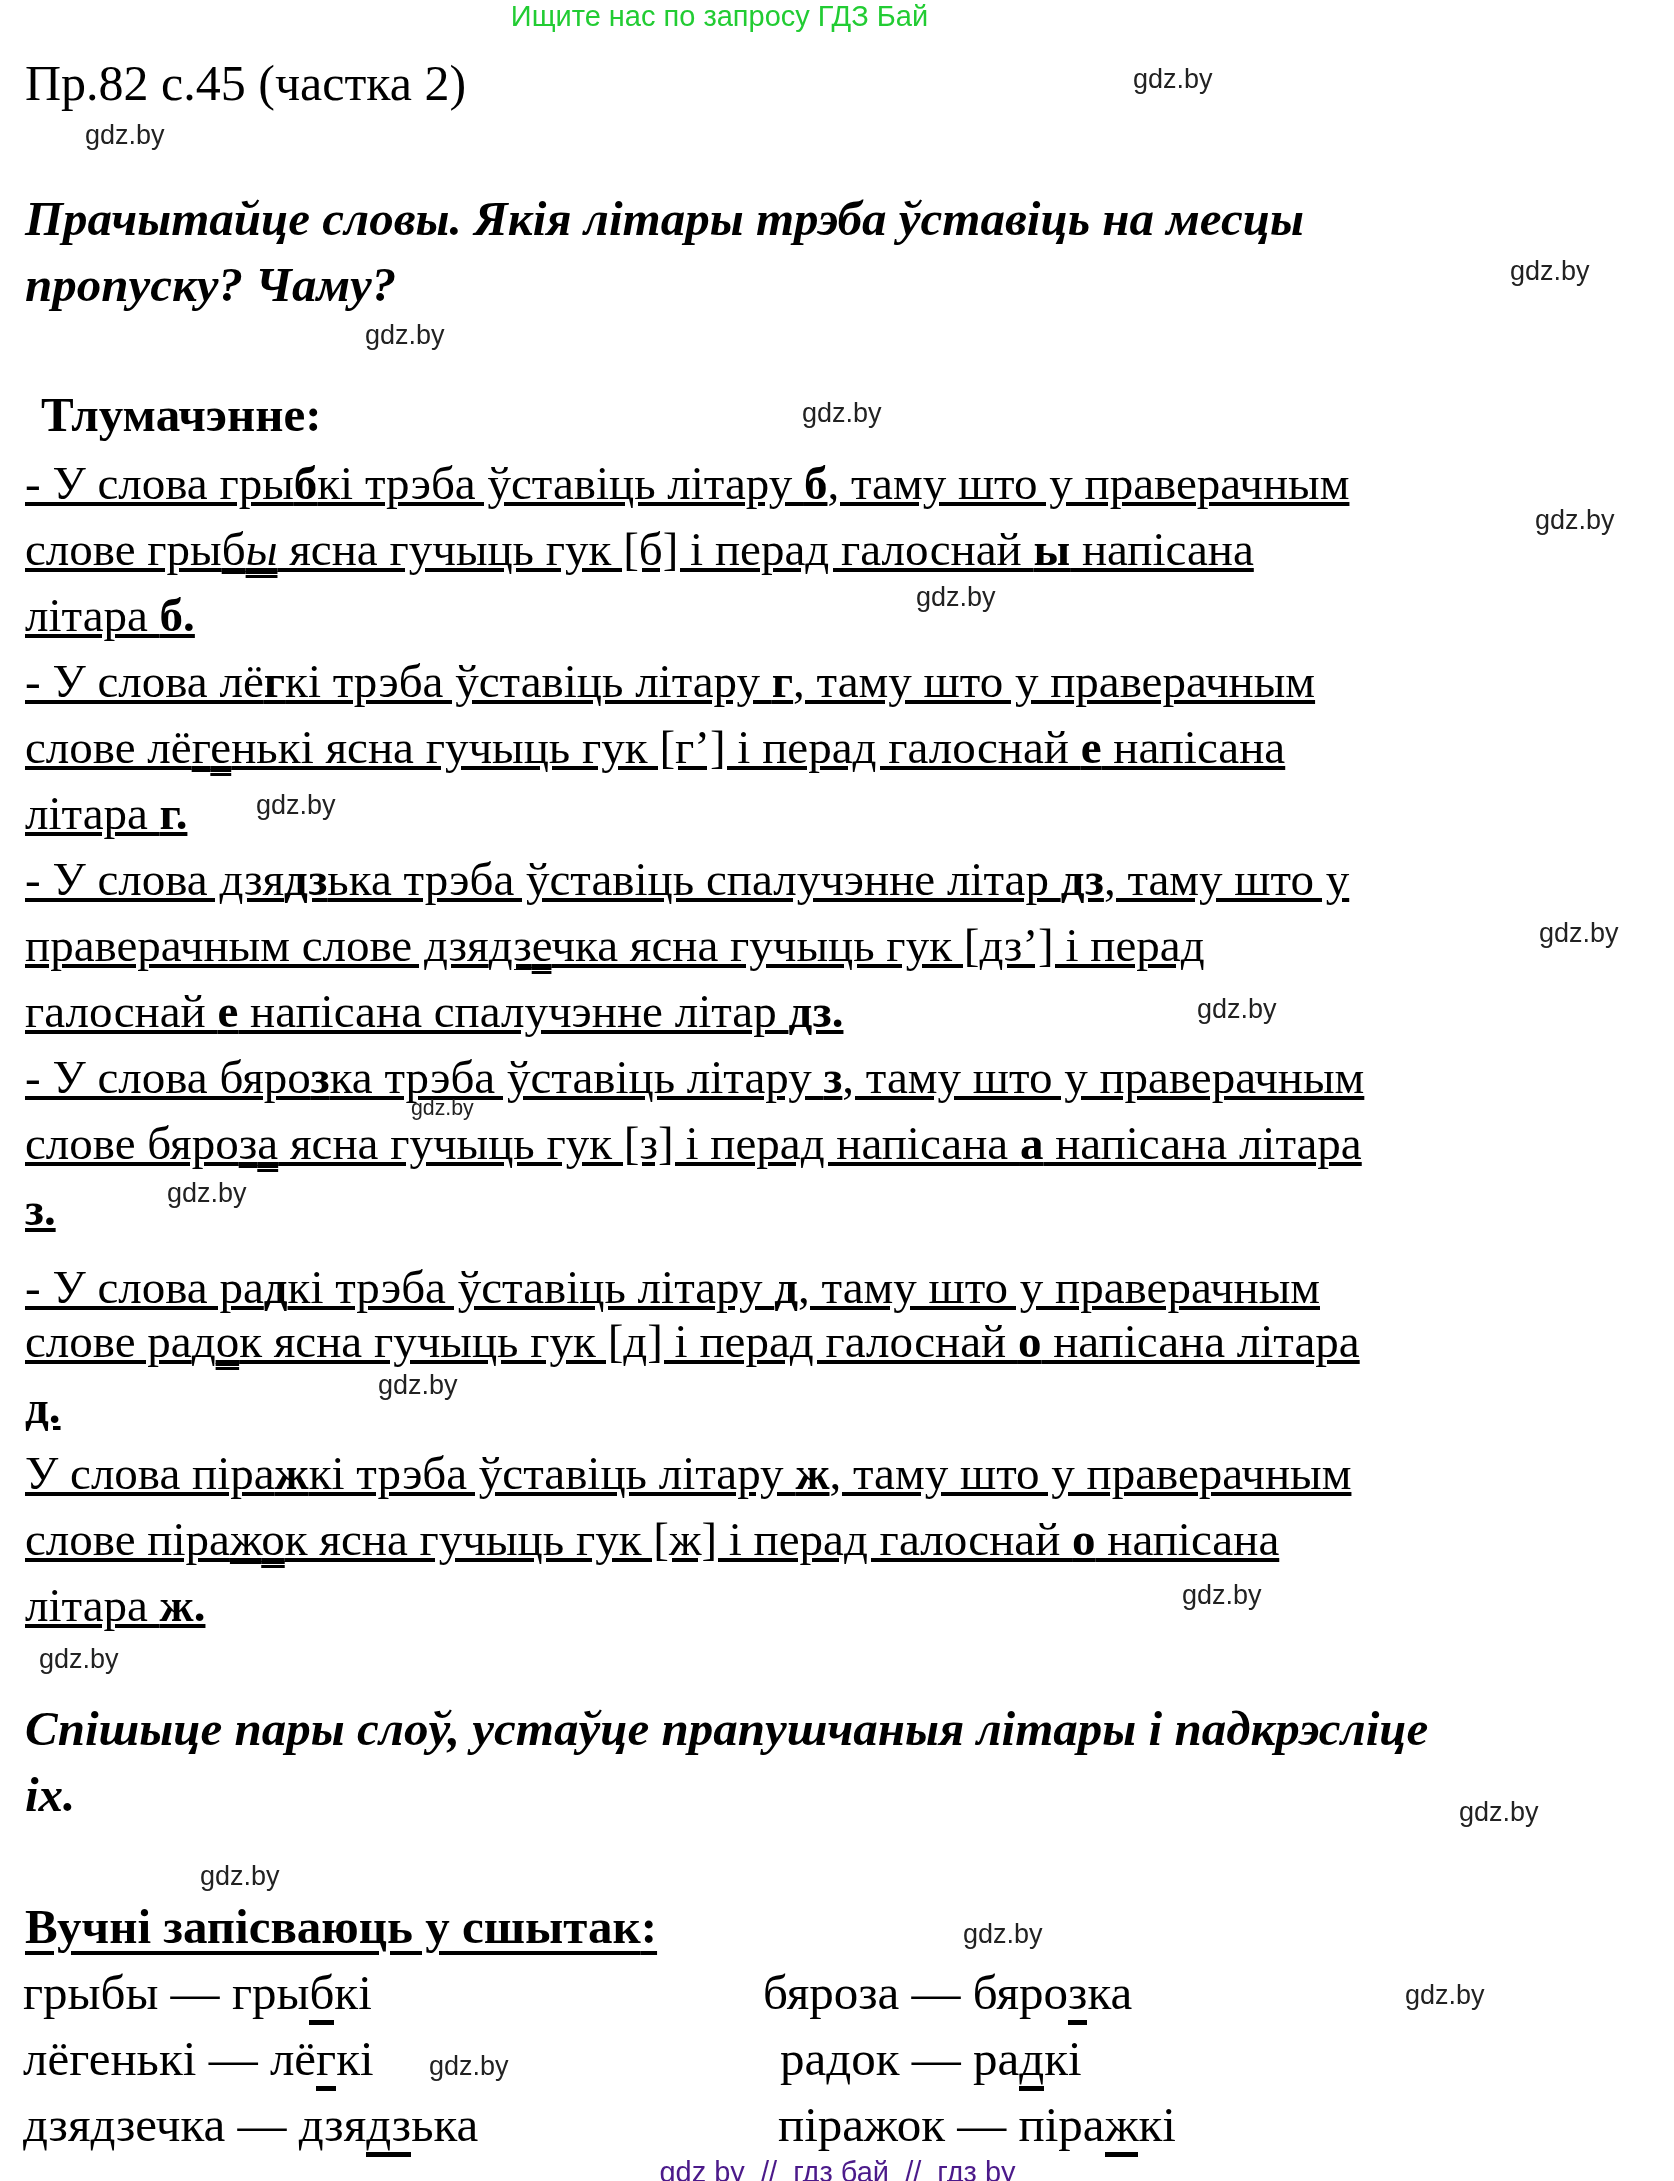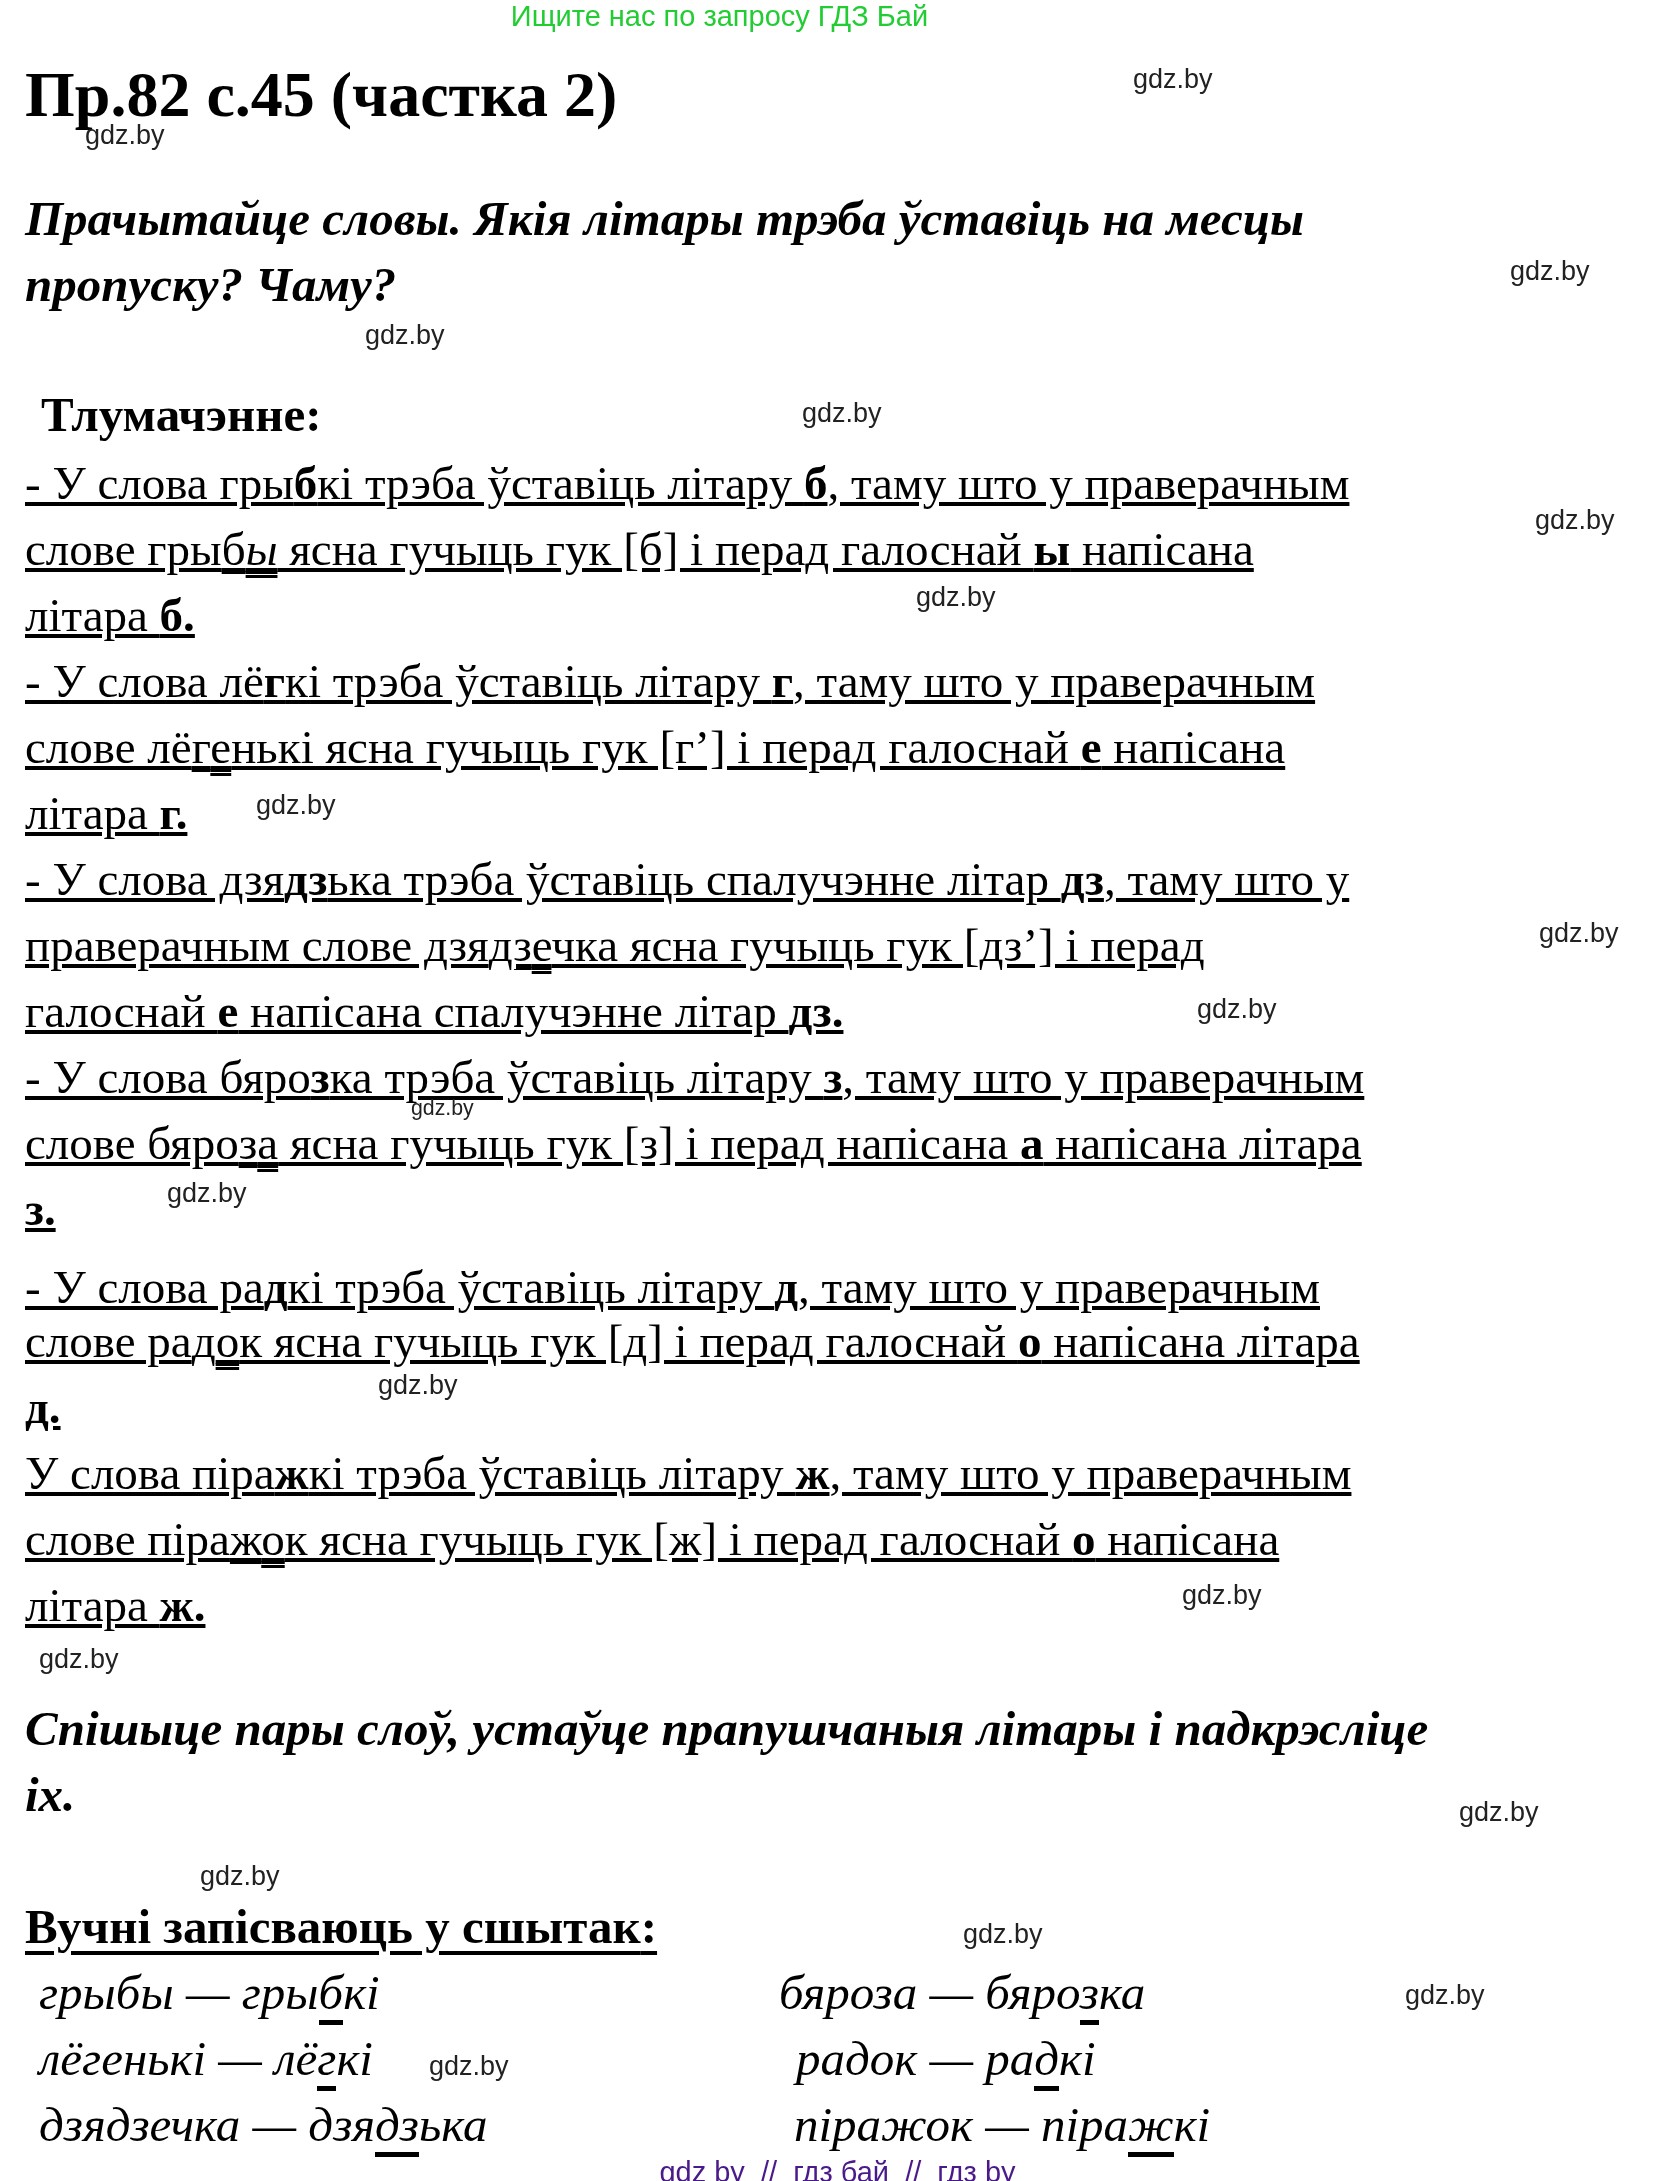--- a/index.html
+++ b/index.html
@@ -1,32 +1,32 @@
 <!DOCTYPE html>
 <html><head>
 <meta charset="utf-8">
 <style>
   html, body { margin:0; padding:0; background:#ffffff; }
   body { width:1675px; height:2181px; position:relative; overflow:hidden;
          font-family:"Liberation Serif", serif; color:#000; }
   .abs { position:absolute; white-space:nowrap; }
   .promo { left:0; width:1439px; top:0; text-align:center; font-family:"Liberation Sans", sans-serif;
            font-size:29px; color:#22cc33; line-height:33px; }
-  .title { left:25px; top:66px; font-size:64px; font-weight:bold; line-height:58px; }
+  .title { left:25px; top:54px; font-size:50px; font-weight:normal; line-height:58px; }
   .task { left:25px; font-size:49px; font-weight:bold; font-style:italic; line-height:58px; }
   .heading { left:25px; top:386px; font-size:49px; font-weight:bold; line-height:58px;margin-left:16px; }
   .line { left:25px; font-size:47px; line-height:58px;text-decoration:underline; }
   .wm { font-family:"Liberation Sans", sans-serif; font-size:27px; color:#222; line-height:31px; }
   .u1 { text-decoration:underline; text-decoration-thickness:2.9px; text-underline-offset:5.8px; }
   .u2 { text-decoration:underline double; text-decoration-thickness:2.9px; text-underline-offset:5.8px; }
   .it { font-style:italic; }
   b { font-weight:bold; }
   .sub-heading { left:25px; top:1898px; font-size:49px; font-weight:bold; line-height:58px;
                  text-decoration:underline; text-decoration-thickness:3.9px; text-underline-offset:7.8px; }
-  .pair { font-size:49px; font-style:italic; line-height:58px;margin-left:16px; }
+  .pair { font-size:49px; line-height:58px; }
   .mark { border-bottom:5.8px solid #000; }
   .footer { left:0; width:1675px; top:2156px; text-align:center; font-family:"Liberation Sans", sans-serif;
             font-size:29px; color:#4b1a8a; line-height:33px; }
 </style>
 </head>
 <body>
 
 <div class="abs promo">Ищите нас по запросу ГДЗ Бай</div>
 
 <div class="abs title">Пр.82 с.45 (частка 2)</div>

